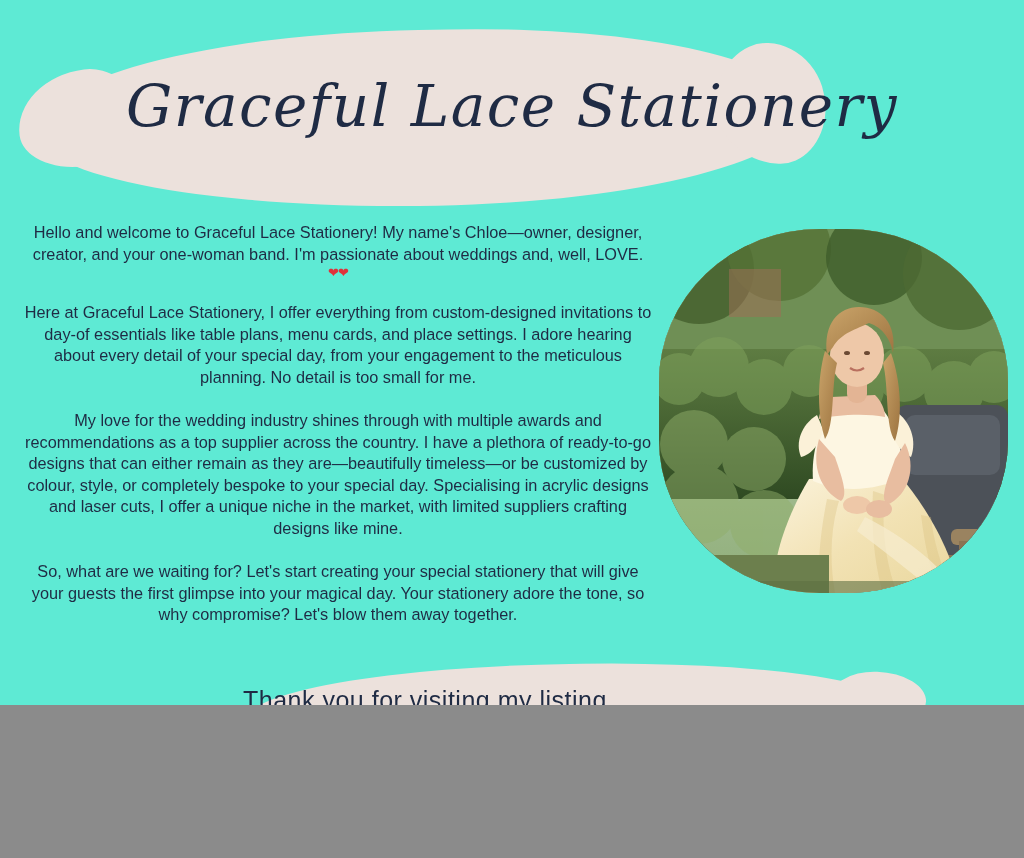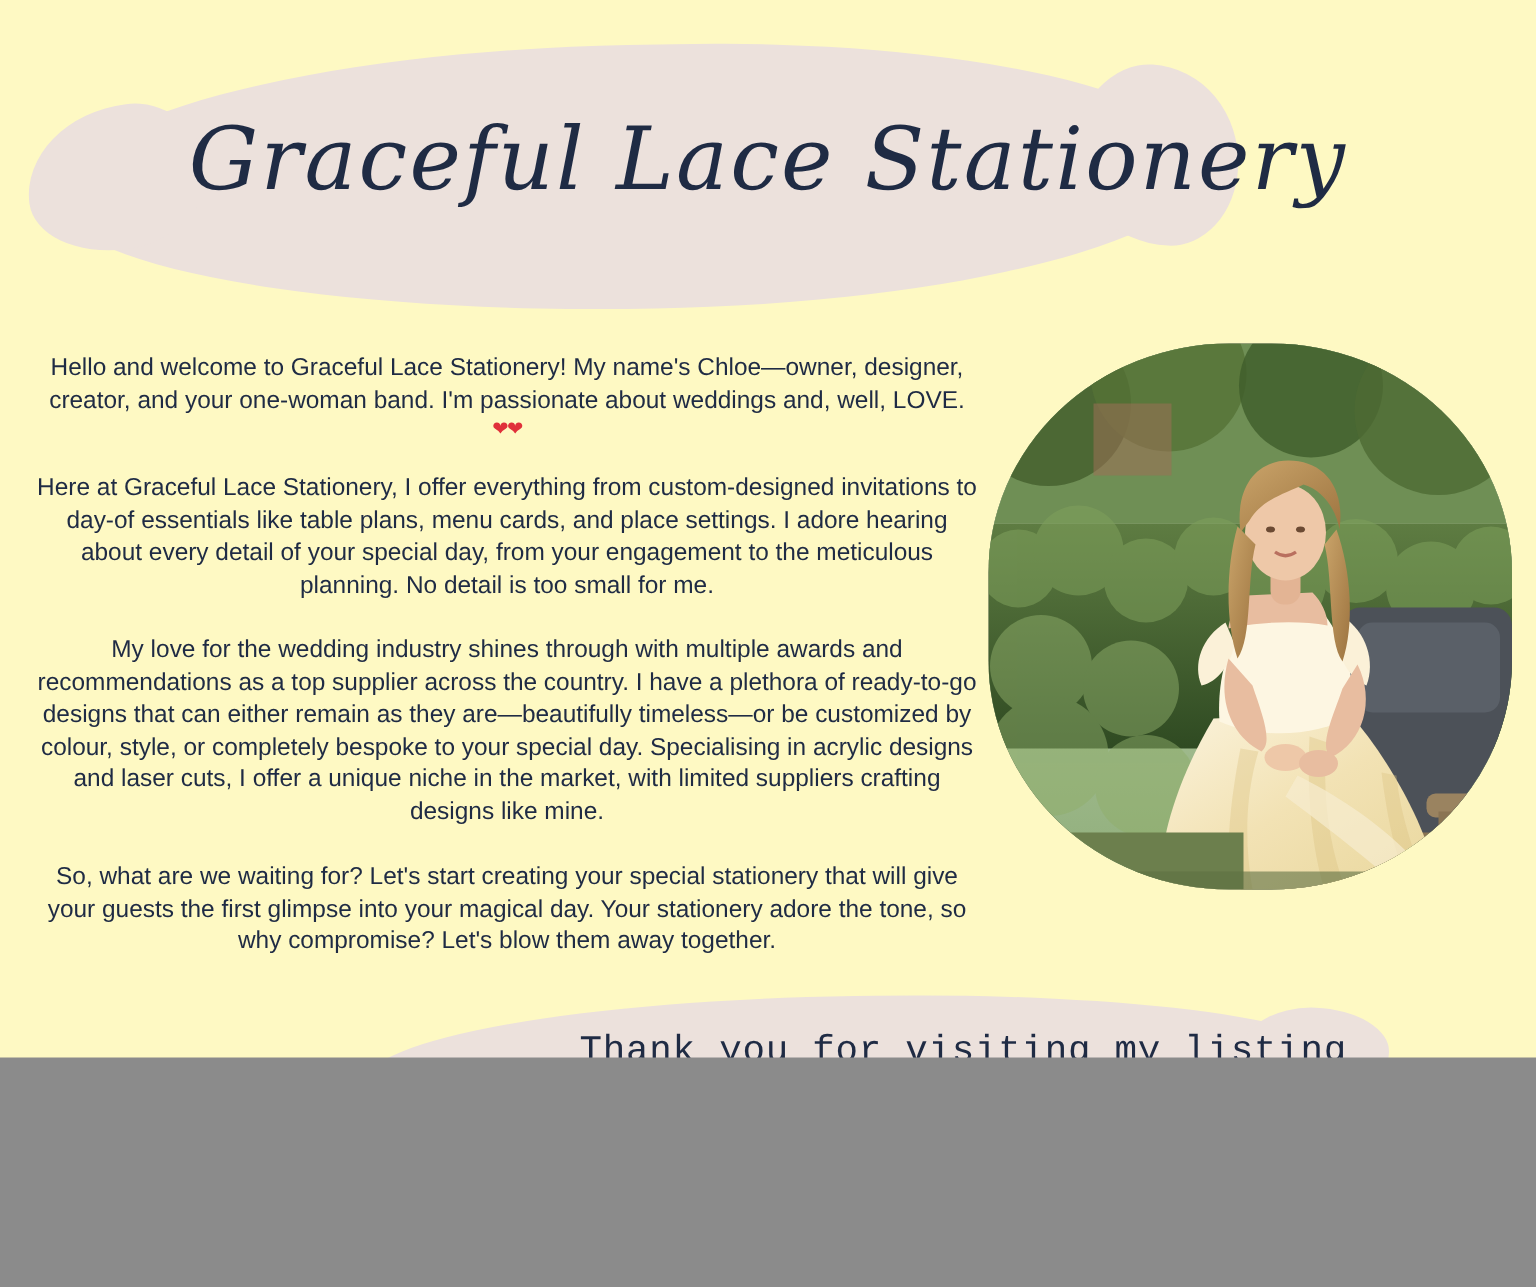--- a/index.html
+++ b/index.html
@@ -7,21 +7,21 @@
     margin: 0; padding: 0;
     width: 1024px; height: 858px;
     background: #ffffff;
     font-family: "Liberation Sans", sans-serif;
     overflow: hidden;
   }
   #page {
     position: relative;
     width: 1024px;
     height: 858px;
-    background: #fef9c3;
+    background: #5eead4;
     overflow: hidden;
   }
 
   
   .brush-top {
     position: absolute;
     left: 36px;
     top: 30px;
     width: 768px;
     height: 176px;
@@ -67,21 +67,21 @@
   .text-col {
     position: absolute;
     left: 22px;
     top: 222px;
     width: 632px;
     text-align: center;
     color: #1f2b44;
     font-size: 16.3px;
     line-height: 21.5px;
   }
-  .para { margin: 13px 0 22px 0; }
+  .para { margin: 0 0 22px 0; }
   .para:last-child { margin-bottom: 0; }
   .para.p1 { text-align: center; }
   .hearts {
     display: block;
     margin-top: 1px;
     font-size: 13px;
     line-height: 14px;
     color: #e0313a;
     letter-spacing: -1px;
   }
@@ -117,23 +117,23 @@
     width: 100px; height: 62px;
     background: #ece1dc;
     border-radius: 50% 50% 45% 55% / 55% 45% 55% 45%;
     transform: rotate(3deg);
   }
   .footer-text {
     position: absolute;
     left: 243px;
     width: 655px;
     top: 686px;
-    text-align: right;
+    text-align: left;
     z-index: 3;
-    font-family: Liberation Mono, monospace;
+    font-family: Liberation Sans, sans-serif;
     font-size: 25px;
     letter-spacing: 0.5px;
     color: #1f2b44;
     white-space: nowrap;
   }
 
   
   .grey-overlay {
     position: absolute;
     left: 0;

